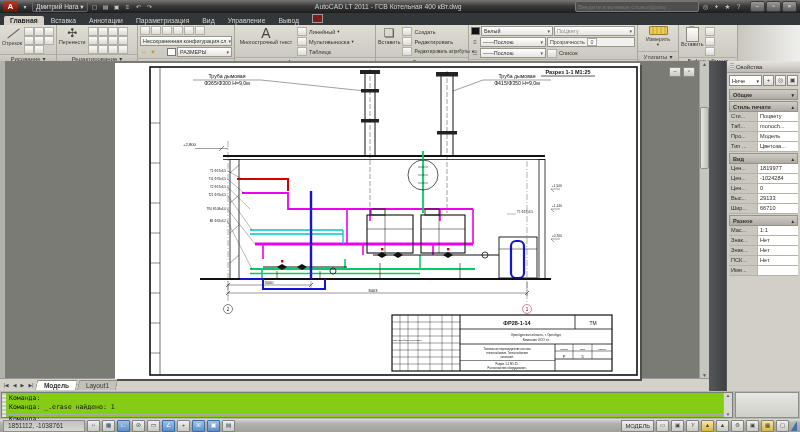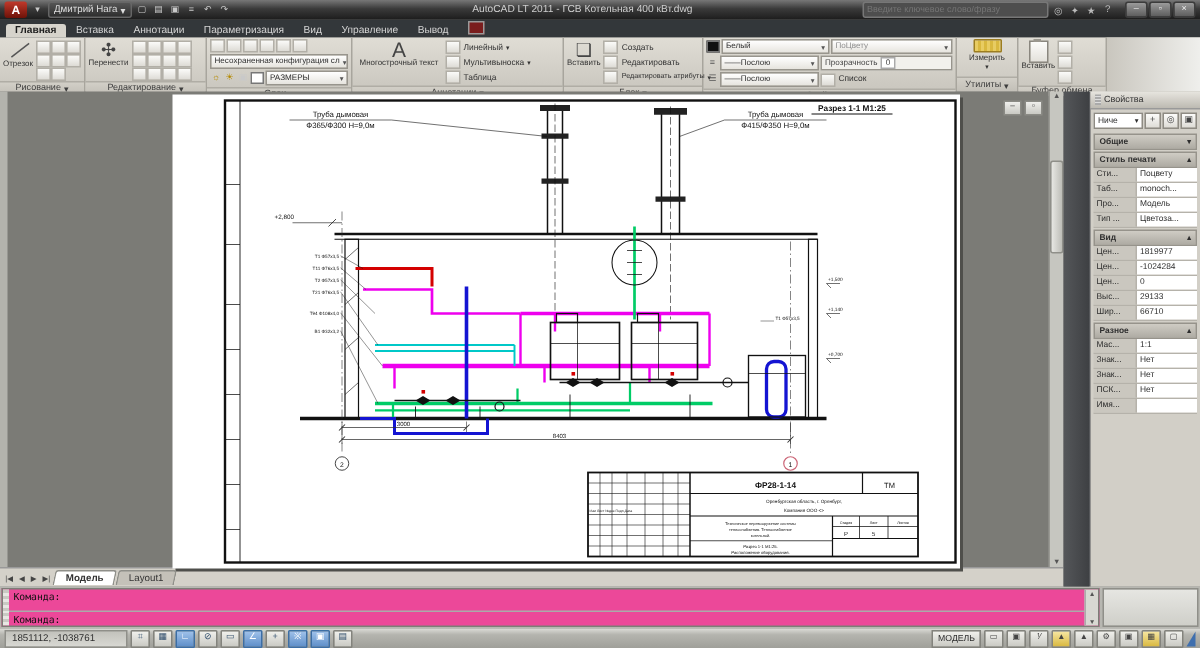--- a/index.html
+++ b/index.html
@@ -70,21 +70,21 @@
   .pal-dd{flex:1;display:flex;align-items:center;background:#fff;border:1px solid #8e8b83;height:9px;padding:0 2px;font-size:5.6px;}
   .pal-btn{width:9px;height:9px;border:1px solid #8e8b83;background:linear-gradient(#fcfcfa,#dedcd6);font-size:6px;line-height:9px;text-align:center;color:#444;}
   .psec-h{height:9px;background:linear-gradient(#cfccc4,#aeaba3);border:1px solid #96938b;display:flex;align-items:center;padding:0 3px;font-weight:bold;font-size:5.6px;margin:1px 2px 0 2px;}
   .psec-h .arr{margin-left:auto;font-size:5px;}
   .prow2{display:flex;height:9px;margin:0 2px;border-bottom:1px solid #b5b2aa;}
   .plab{width:24px;background:#cac7bf;border-right:1px solid #b5b2aa;padding:1px 2px 0 2px;overflow:hidden;white-space:nowrap;}
   .pval{flex:1;background:#fff;padding:1px 2px 0 2px;overflow:hidden;white-space:nowrap;}
   .pal-fill{flex:1;}
   
   .bottomrow{height:28px;display:flex;background:#b7b7b1;}
-  .cmdbox{flex:1;display:flex;background:#ec4899;border:1px solid #7d7d77;margin:1px;}
+  .cmdbox{flex:1;display:flex;background:#84cc16;border:1px solid #7d7d77;margin:1px;}
   .cmdgrip{width:4px;background:repeating-linear-gradient(#c9c9c3 0 2px,#e7e7e3 2px 4px);}
   .cmdmain{flex:1;display:flex;flex-direction:column;font-family:"DejaVu Sans Mono",monospace;font-size:6.5px;color:#111;}
   .cmdhist{flex:1;border-bottom:1px solid #aaa;padding:1px 3px;line-height:1.45;}
   .cmdprompt{height:9px;padding:0 3px;display:flex;align-items:center;}
   .cmdscroll{width:8px;background:#d8d8d2;border-left:1px solid #aaa;display:flex;flex-direction:column;justify-content:space-between;align-items:center;font-size:4.5px;color:#555;}
   .palbottom{width:62px;background:linear-gradient(#e6e6e2,#cfcfc9);border:1px solid #8f8f89;margin:1px;}
   .statusbar{height:14px;background:linear-gradient(#dcdcd7 0%,#b4b4ae 30%,#9d9d97 100%);display:flex;align-items:center;gap:2px;padding:0 3px;font-size:6.5px;color:#2e2e2e;}
   .coords{background:linear-gradient(#c2c2bc,#d8d8d3);border:1px solid #8f8f89;padding:0 4px;height:10px;line-height:10px;min-width:72px;}
   .tgl{width:11px;height:10px;border:1px solid #83837d;background:linear-gradient(#f0f0ec,#c9c9c3);font-size:6px;line-height:9px;text-align:center;color:#33506e;border-radius:1px;}
   .tgl.on{background:linear-gradient(#9fc1ea,#5f8fc9);color:#fff;border-color:#3c6ea5;}
@@ -690,20 +690,21 @@
     <div class="pal-fill"></div>
   </div>
 </div>
 
 <div class="bottomrow">
   <div class="cmdbox">
     <div class="cmdgrip"></div>
     <div class="cmdmain">
       <div class="cmdhist">
         <div>Команда:</div>
+        <div>Команда: _.erase найдено: 1</div>
       </div>
       <div class="cmdprompt">
           <span>Команда:</span>
         </div>
     </div>
     <div class="cmdscroll">
       <span>▲</span>
       <span>▼</span>
     </div>
   </div>

